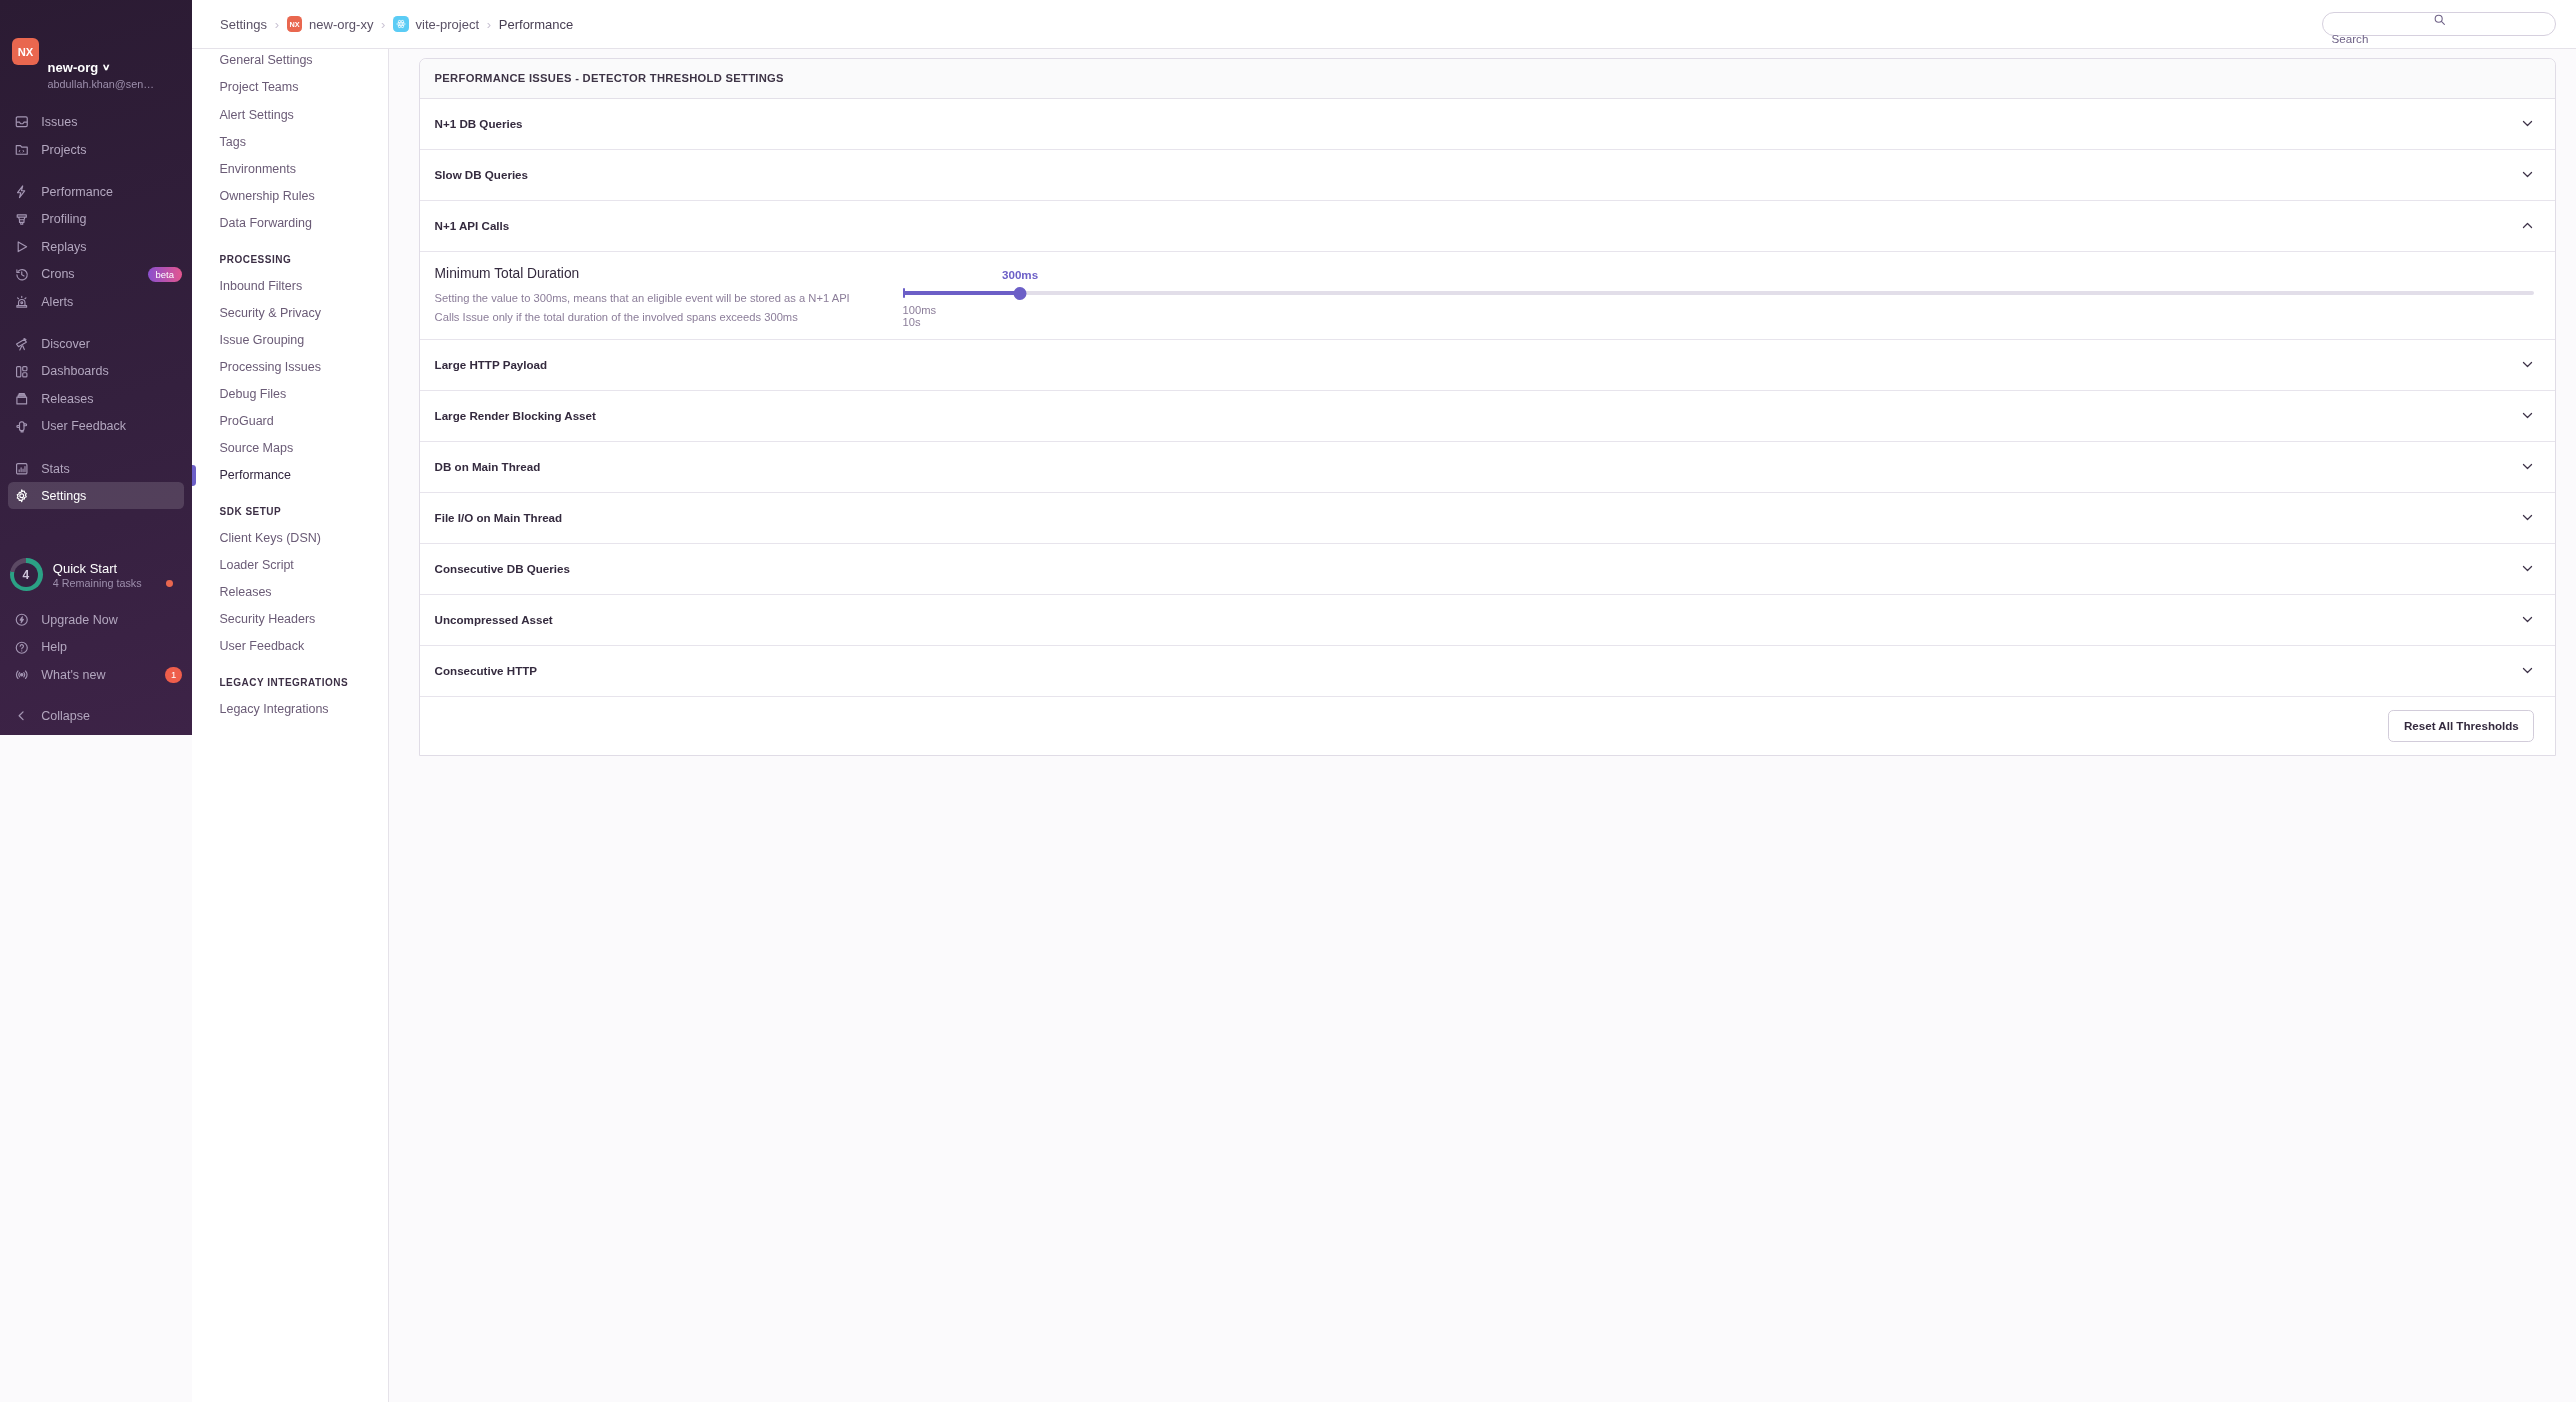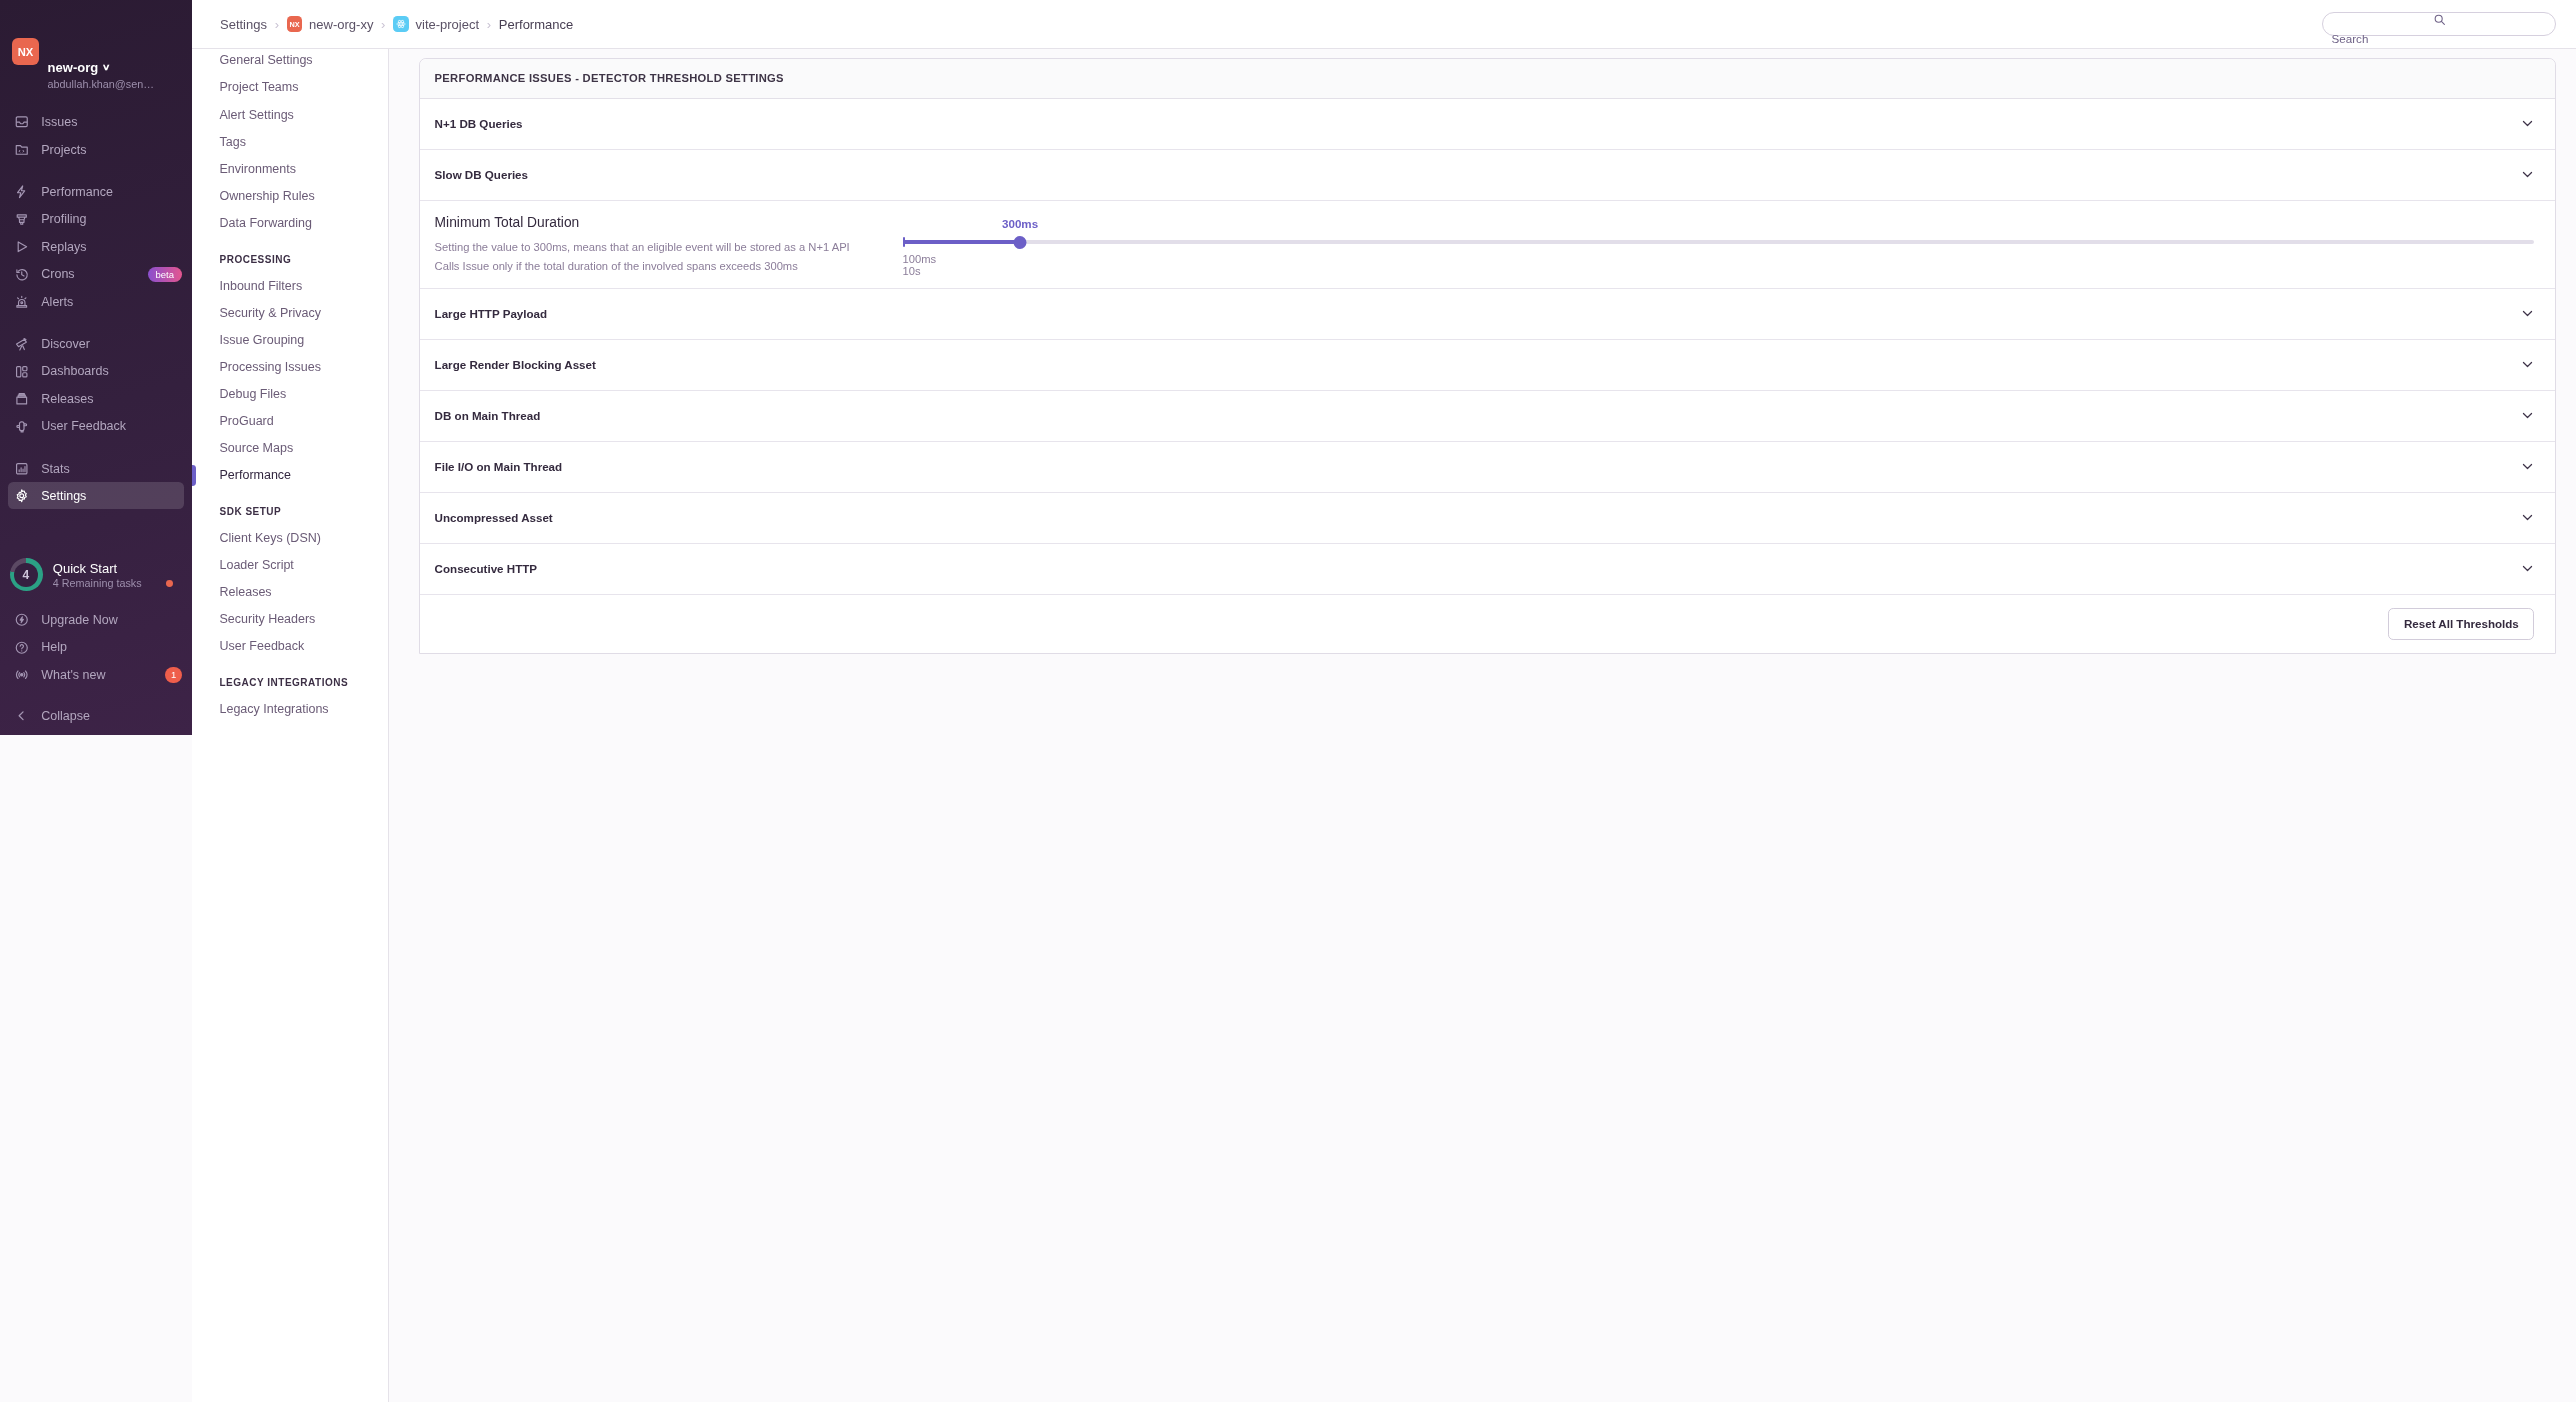--- a/index.html
+++ b/index.html
@@ -380,20 +380,28 @@
         </span>
     </div>
     <div class="row">
       <span class="row-label">Slow DB Queries</span>
       <span class="chev">
           <svg width="13" height="13" viewBox="0 0 16 16">
             <path d="M3 5.5l5 5 5-5" fill="none" stroke="currentColor" stroke-width="1.5" stroke-linecap="round" stroke-linejoin="round"></path>
           </svg>
         </span>
     </div>
+    <div class="row">
+      <span class="row-label">N+1 API Calls</span>
+      <span class="chev up">
+          <svg width="13" height="13" viewBox="0 0 16 16">
+            <path d="M3 5.5l5 5 5-5" fill="none" stroke="currentColor" stroke-width="1.5" stroke-linecap="round" stroke-linejoin="round"></path>
+          </svg>
+        </span>
+    </div>
 
     <div class="detail">
       <div class="detail-left">
         <div class="detail-title">Minimum Total Duration</div>
         <div class="detail-desc">Setting the value to 300ms, means that an eligible event will be stored as a N+1 API Calls Issue only if the total duration of the involved spans exceeds 300ms</div>
       </div>
       <div class="detail-right">
         <div class="slider">
           <span class="slider-value" style="left: 7.2%;">300ms</span>
           <span class="slider-track"></span>
@@ -434,20 +442,28 @@
     </div>
     <div class="row">
       <span class="row-label">File I/O on Main Thread</span>
       <span class="chev">
           <svg width="13" height="13" viewBox="0 0 16 16">
             <path d="M3 5.5l5 5 5-5" fill="none" stroke="currentColor" stroke-width="1.5" stroke-linecap="round" stroke-linejoin="round"></path>
           </svg>
         </span>
     </div>
     <div class="row">
+      <span class="row-label">Consecutive DB Queries</span>
+      <span class="chev">
+          <svg width="13" height="13" viewBox="0 0 16 16">
+            <path d="M3 5.5l5 5 5-5" fill="none" stroke="currentColor" stroke-width="1.5" stroke-linecap="round" stroke-linejoin="round"></path>
+          </svg>
+        </span>
+    </div>
+    <div class="row">
       <span class="row-label">Uncompressed Asset</span>
       <span class="chev">
           <svg width="13" height="13" viewBox="0 0 16 16">
             <path d="M3 5.5l5 5 5-5" fill="none" stroke="currentColor" stroke-width="1.5" stroke-linecap="round" stroke-linejoin="round"></path>
           </svg>
         </span>
     </div>
     <div class="row">
       <span class="row-label">Consecutive HTTP</span>
       <span class="chev">

